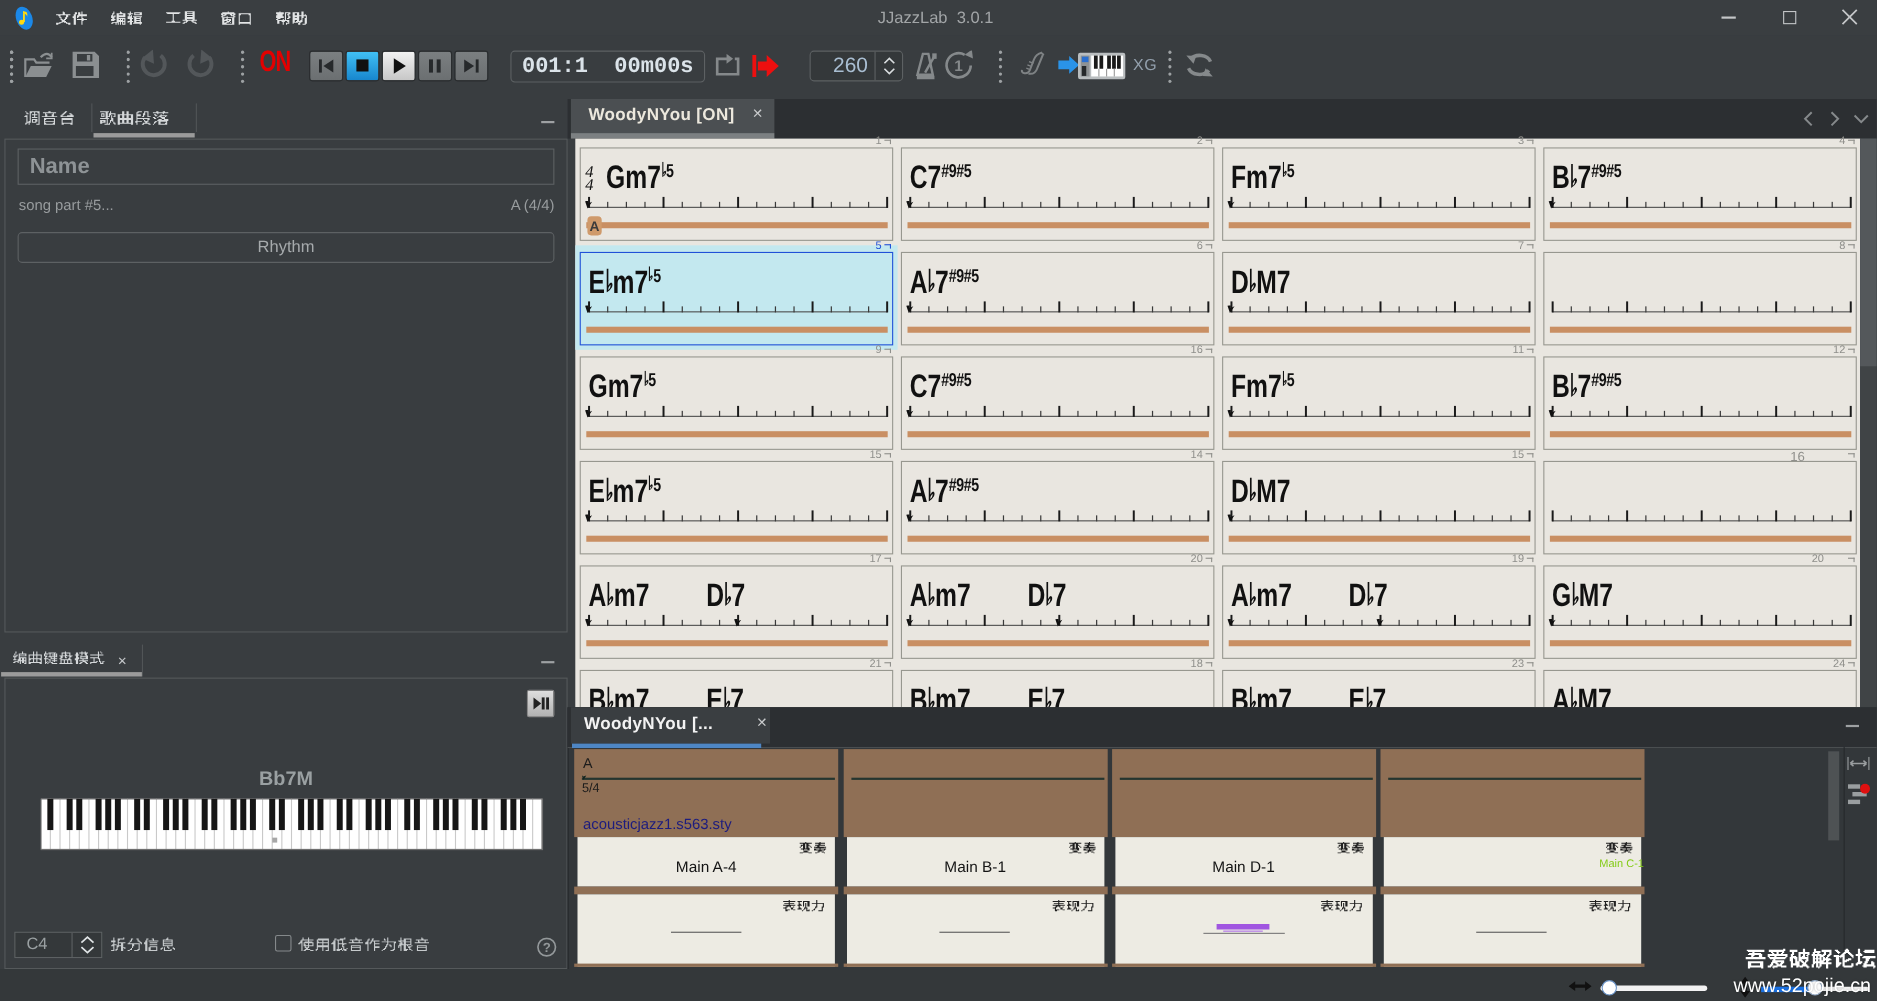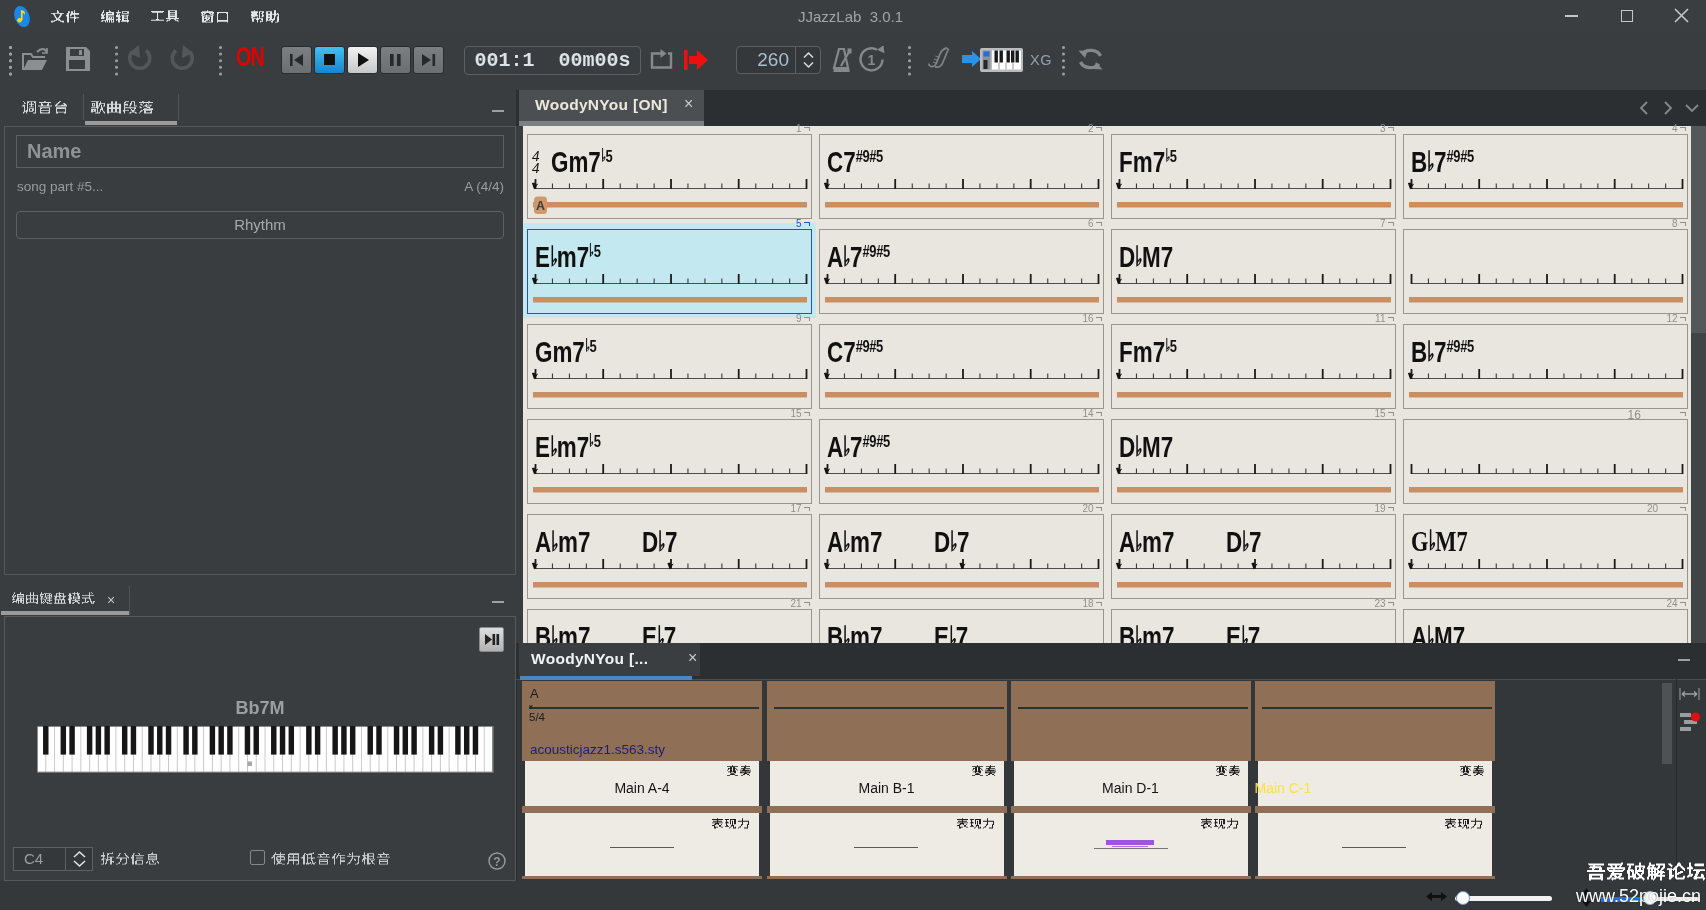--- a/index.html
+++ b/index.html
@@ -930,21 +930,21 @@
     <rect x="177.4" y="49.5" width="1.1" height="5.5" fill="#3a3a3a"></rect>
     <rect x="194.3" y="49.5" width="1.1" height="5.5" fill="#3a3a3a"></rect>
     <rect x="210.8" y="45" width="1.8" height="10" fill="#1a1a1a"></rect>
     <rect x="228.2" y="49.5" width="1.1" height="5.5" fill="#3a3a3a"></rect>
     <rect x="245.1" y="49.5" width="1.1" height="5.5" fill="#3a3a3a"></rect>
     <rect x="262.1" y="49.5" width="1.1" height="5.5" fill="#3a3a3a"></rect>
     <rect x="278.6" y="45" width="1.8" height="10" fill="#1a1a1a"></rect>
     <path d="M7.9 44.5 v6.5 l3.4-1.5 -4.2 6 -2.2-6.5 3-0.5z" fill="#111"></path>
     <rect x="6" y="68" width="274" height="5.5" fill="#c98f63"></rect>
   </svg>
-<div class="ab" style="left:1410.5px;top:524.5px;font-weight:bold;color:#111;font-family:Liberation Serif, serif;white-space:nowrap"><span style="display:inline-block;transform:scaleX(0.76);transform-origin:0 0;white-space:nowrap"><span style="font-size:29.5px">G<span style="display:inline-block"><svg width="9" height="22" viewBox="0 0 10 24" style="vertical-align:0px">
+<div class="ab" style="left:1410.5px;top:524.5px;font-weight:bold;color:#111;font-family:Liberation Sans, sans-serif;white-space:nowrap"><span style="display:inline-block;transform:scaleX(0.76);transform-origin:0 0;white-space:nowrap"><span style="font-size:29.5px">G<span style="display:inline-block"><svg width="9" height="22" viewBox="0 0 10 24" style="vertical-align:0px">
             <path d="M2 0 h2.2 v17 q2.6-3.8 4.6-2.6 q2 1.2.3 4.2 q-1.8 3-7.1 5.4 z M4.2 19.5 q3.2-4.4 2.9-2 q-.3 2.6-2.9 4.4 z" fill="#111" fill-rule="evenodd"></path>
           </svg></span>M7</span></span></div>
 <div class="ab" style="left:526.5px;top:608.5px;width:285px;height:85px;border:1px solid #97978f"></div>
 <div class="ab" style="left:751.5px;top:598.0px;width:50px;text-align:right;font-size:10px;color:#8f8f8b">21</div>
 <div class="ab" style="left:803.5px;top:601.5px;width:6px;height:1px;background:#8f8f8b"></div>
 <div class="ab" style="left:808.5px;top:601.5px;width:1px;height:4px;background:#8f8f8b"></div>
 <svg class="ab" style="left:526.5px;top:608.5px" width="285" height="85">
     <rect x="8.0" y="54" width="272" height="1" fill="#4d4d4d"></rect>
     <rect x="7.6" y="45" width="1.8" height="10" fill="#1a1a1a"></rect>
     <rect x="24.9" y="49.5" width="1.1" height="5.5" fill="#3a3a3a"></rect>
@@ -1132,21 +1132,21 @@
 <div class="ab" style="left:1254.5px;top:806px;width:240px;height:7px;background:#8f6f55"></div>
 <div class="ab" style="left:1257.5px;top:813px;width:234px;height:66px;background:#edebe3"></div>
 <svg style="position:absolute;left:1443.5px;top:813.8px;overflow:visible" width="40" height="18">
     <use href="#g-biaoxianli" fill="#212121" transform="scale(1 0.85)"></use>
   </svg>
 <div class="ab" style="left:1254.5px;top:876px;width:240px;height:3px;background:#8f6f55"></div>
 <div class="ab" style="left:1342px;top:846.5px;width:64px;height:1.5px;background:#5a5a5a"></div>
 <div class="ab" style="left:522px;top:780px;width:240px;text-align:center;font-size:14px;color:#141414">Main A-4</div>
 <div class="ab" style="left:766.5px;top:780px;width:240px;text-align:center;font-size:14px;color:#141414">Main B-1</div>
 <div class="ab" style="left:1010.5px;top:780px;width:240px;text-align:center;font-size:14px;color:#141414">Main D-1</div>
-<div class="ab" style="left:1254.5px;top:780px;width:240px;text-align:left;font-size:14px;color:#fde047">Main C-1</div>
+<div class="ab" style="left:1254.5px;top:780px;width:240px;text-align:right;font-size:10px;color:#84cc16">Main C-1</div>
 <div class="ab" style="left:1662px;top:683px;width:10px;height:81px;background:#4e5254"></div>
 <div class="ab" style="left:1676px;top:679px;width:1px;height:202px;background:#26292b"></div>
 <svg class="ab" style="left:1679px;top:688px" width="21" height="12" stroke="#9a9ea0" fill="#9a9ea0">
 <rect x="0.5" y="0" width="1" height="12" stroke="none"></rect>
     <rect x="19.5" y="0" width="1" height="12" stroke="none"></rect>
 <path d="M3 6 h15 M3 6 l3-2.5 M3 6 l3 2.5 M18 6 l-3-2.5 M18 6 l-3 2.5" fill="none" stroke-width="1.4"></path>
   </svg>
 <svg class="ab" style="left:1680px;top:712px" width="20" height="22" fill="#9a9ea0">
 <rect x="0" y="1" width="11" height="4"></rect>
     <rect x="4" y="8" width="13" height="4"></rect>

